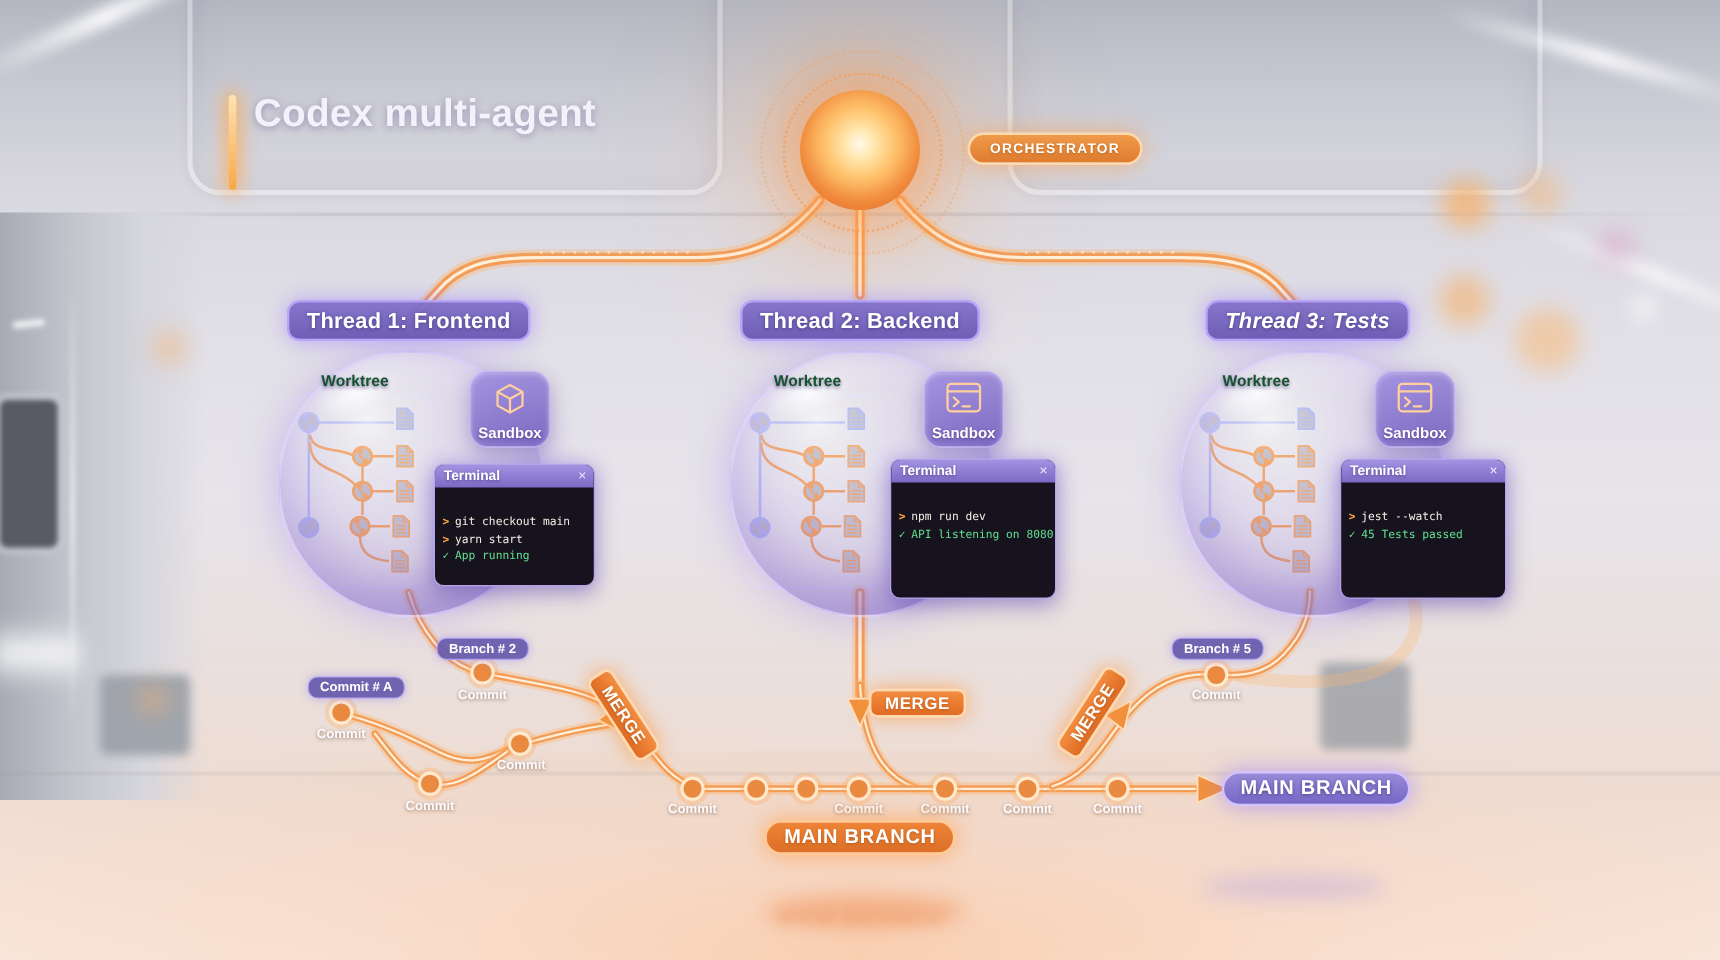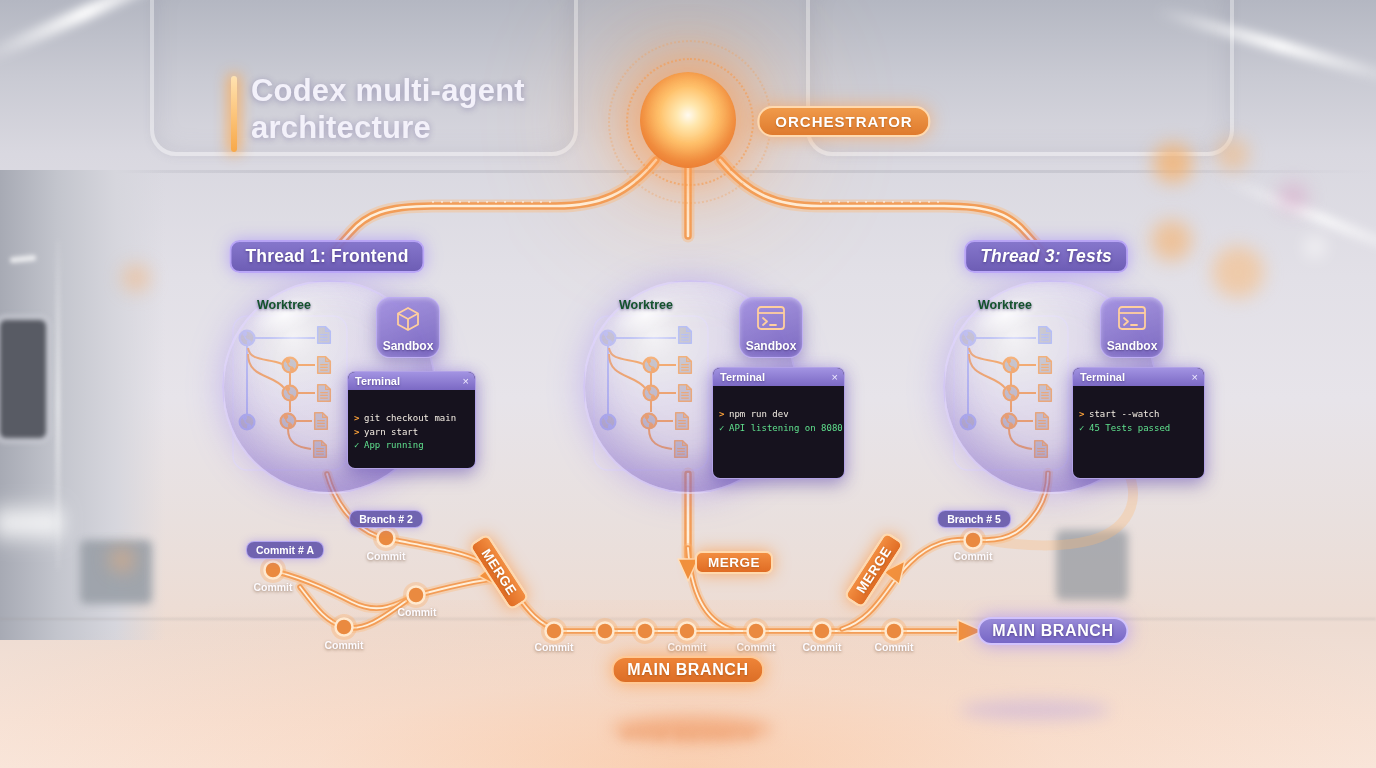--- a/index.html
+++ b/index.html
@@ -21,33 +21,33 @@
   .graybox{position:absolute;filter:blur(4px);border-radius:6px;}
   .bokeh{position:absolute;border-radius:50%;filter:blur(9px);}
   .floor-glow{position:absolute;left:0;top:600px;width:1376px;height:168px;
     background:radial-gradient(60% 120% at 50% 100%, rgba(250,170,110,.4) 0%, rgba(250,185,140,.2) 45%, rgba(250,200,170,0) 100%);}
   .floor-line{position:absolute;left:0;top:618px;width:1376px;height:2px;background:rgba(160,150,150,.25);filter:blur(1px);}
   .refl-text{position:absolute;transform:translateX(-50%) scaleY(-1);filter:blur(4px);opacity:.4;
     color:#e8935c;font-weight:bold;font-size:17px;letter-spacing:1px;}
   .refl-blob{position:absolute;filter:blur(8px);border-radius:50%;}
 
   
-  .title{position:absolute;left:183px;top:72px;display:flex;margin-left:48px;}
+  .title{position:absolute;left:183px;top:72px;display:flex;}
   .title-bar{width:6px;height:76px;border-radius:3px;margin-top:4px;
     background:linear-gradient(180deg,#ffe2b0,#f8a848);box-shadow:0 0 14px 3px rgba(255,170,80,.85);}
   .title-text{margin-left:14px;font-size:31px;line-height:37px;font-weight:bold;color:#f3f1fa;
     text-shadow:0 1px 6px rgba(90,80,140,.45);letter-spacing:.2px;}
 
   
   .orb-core{position:absolute;left:640px;top:72px;width:96px;height:96px;border-radius:50%;
     background:radial-gradient(circle at 50% 45%, #fffaf0 0%, #ffe7ae 16%, #ffc26c 40%, #f59a48 65%, #ef8538 85%, #f09a4e 100%);
     box-shadow:0 0 46px 16px rgba(255,150,70,.55), 0 0 120px 45px rgba(255,175,100,.3), inset 0 -8px 18px rgba(230,110,40,.55);}
   .orb-ring{position:absolute;border-radius:50%;border-style:dotted;border-color:rgba(242,152,72,.55);}
   .pill{position:absolute;transform:translateX(-50%);white-space:nowrap;color:#fff;font-weight:bold;text-align:center;}
-  .orch-pill{padding:5px 16px;border-radius:15px;font-size:15px;letter-spacing:1px;
+  .orch-pill{padding:5px 16px;border-radius:15px;font-size:11px;letter-spacing:1px;
     background:linear-gradient(180deg,#f09a4a,#df7b2e);border:2px solid #ffd9ae;
     box-shadow:0 0 18px rgba(255,160,80,.65);text-shadow:0 1px 2px rgba(140,70,10,.5);}
 
   
   .bubble{position:absolute;width:210px;height:210px;border-radius:50%;
     background:radial-gradient(circle at 33% 26%, rgba(255,255,255,.55) 0%, rgba(255,255,255,.18) 12%, rgba(205,190,245,.20) 32%, rgba(165,145,225,.24) 56%, rgba(135,110,205,.40) 78%, rgba(175,155,240,.48) 92%, rgba(195,175,250,.22) 100%);
     border:2px solid rgba(218,205,255,.6);
     box-shadow:0 0 34px rgba(150,120,240,.4), inset 0 -20px 44px rgba(118,90,200,.38), inset 0 16px 30px rgba(255,255,255,.35);}
   .bubble::before{content:"";position:absolute;left:26px;top:16px;width:70px;height:34px;border-radius:50%;
     background:radial-gradient(ellipse at center, rgba(255,255,255,.8), rgba(255,255,255,0) 70%);transform:rotate(-18deg);}
@@ -316,21 +316,20 @@
 
   <div class="orb-ring abs" style="left:608px;top:40px;width:160px;height:160px;border-width:2px;opacity:.5;"></div>
   <div class="orb-ring abs" style="left:626px;top:58px;width:124px;height:124px;border-width:2.5px;"></div>
   <div class="orb-core"></div>
   <div class="pill orch-pill" style="left:844px;top:106px;">ORCHESTRATOR</div>
 
   <div class="title">
     <div class="title-bar"></div>
     <div class="title-text">
       <span>Codex multi-agent</span><br>
-      <span>architecture</span>
     </div>
   </div>
 
   <div class="bubble abs" style="left:222px;top:280px;"></div>
   <div class="pill tpill" style="left:327px;top:240px;">Thread 1: Frontend</div>
   <div class="wt-label" style="left:257px;top:298px;">Worktree</div>
   <div class="sbox" style="left:376px;top:297px;">
     <span class="ic">
       <svg width="28" height="28" viewBox="0 0 28 28" fill="none" stroke="#ffcf9e" stroke-width="1.8" stroke-linejoin="round">
         <path d="M14 3 L24 8.5 L24 19.5 L14 25 L4 19.5 L4 8.5 Z"></path>
@@ -345,20 +344,21 @@
       <span class="tclose">×</span>
     </div>
     <div class="term-body" style="height:52px;">
       <div class="tline cmd"><span class="p">&gt;</span><span class="t">git checkout main</span></div>
       <div class="tline cmd"><span class="p">&gt;</span><span class="t">yarn start</span></div>
       <div class="tline ok"><span class="p">✓</span><span class="t">App running</span></div>
     </div>
   </div>
 
   <div class="bubble abs" style="left:583px;top:280px;"></div>
+  <div class="pill tpill" style="left:688px;top:240px;">Thread 2: Backend</div>
   <div class="wt-label" style="left:619px;top:298px;">Worktree</div>
   <div class="sbox" style="left:739px;top:297px;">
     <span class="ic">
       <svg width="30" height="26" viewBox="0 0 30 26" fill="none" stroke="#ffcf9e" stroke-width="1.8">
         <rect x="2" y="2" width="26" height="22" rx="3"></rect>
         <line x1="2" y1="8" x2="28" y2="8"></line>
         <path d="M7 13 L11 16.5 L7 20" stroke-linecap="round" stroke-linejoin="round"></path>
         <line x1="14" y1="20" x2="20" y2="20" stroke-linecap="round"></line>
       </svg>
     </span>
@@ -388,21 +388,21 @@
       </svg>
     </span>
     <span class="sbox-label">Sandbox</span>
   </div>
   <div class="term" style="left:1072px;top:367px;width:131px;">
     <div class="term-head">
       <span class="term-title">Terminal</span>
       <span class="tclose">×</span>
     </div>
     <div class="term-body" style="height:66px;">
-      <div class="tline cmd"><span class="p">&gt;</span><span class="t">start --watch</span></div>
+      <div class="tline cmd"><span class="p">&gt;</span><span class="t">jest --watch</span></div>
       <div class="tline ok"><span class="p">✓</span><span class="t">45 Tests passed</span></div>
     </div>
   </div>
 
   <div class="pill bpill" style="left:285px;top:541px;">Commit # A</div>
   <div class="pill bpill" style="left:386px;top:510px;">Branch # 2</div>
   <div class="pill bpill" style="left:974px;top:510px;">Branch # 5</div>
 
   <div class="pill mpill mrot-l" style="left:499px;top:572px;">MERGE</div>
   <div class="pill mpill" style="left:734px;top:551px;">MERGE</div>

